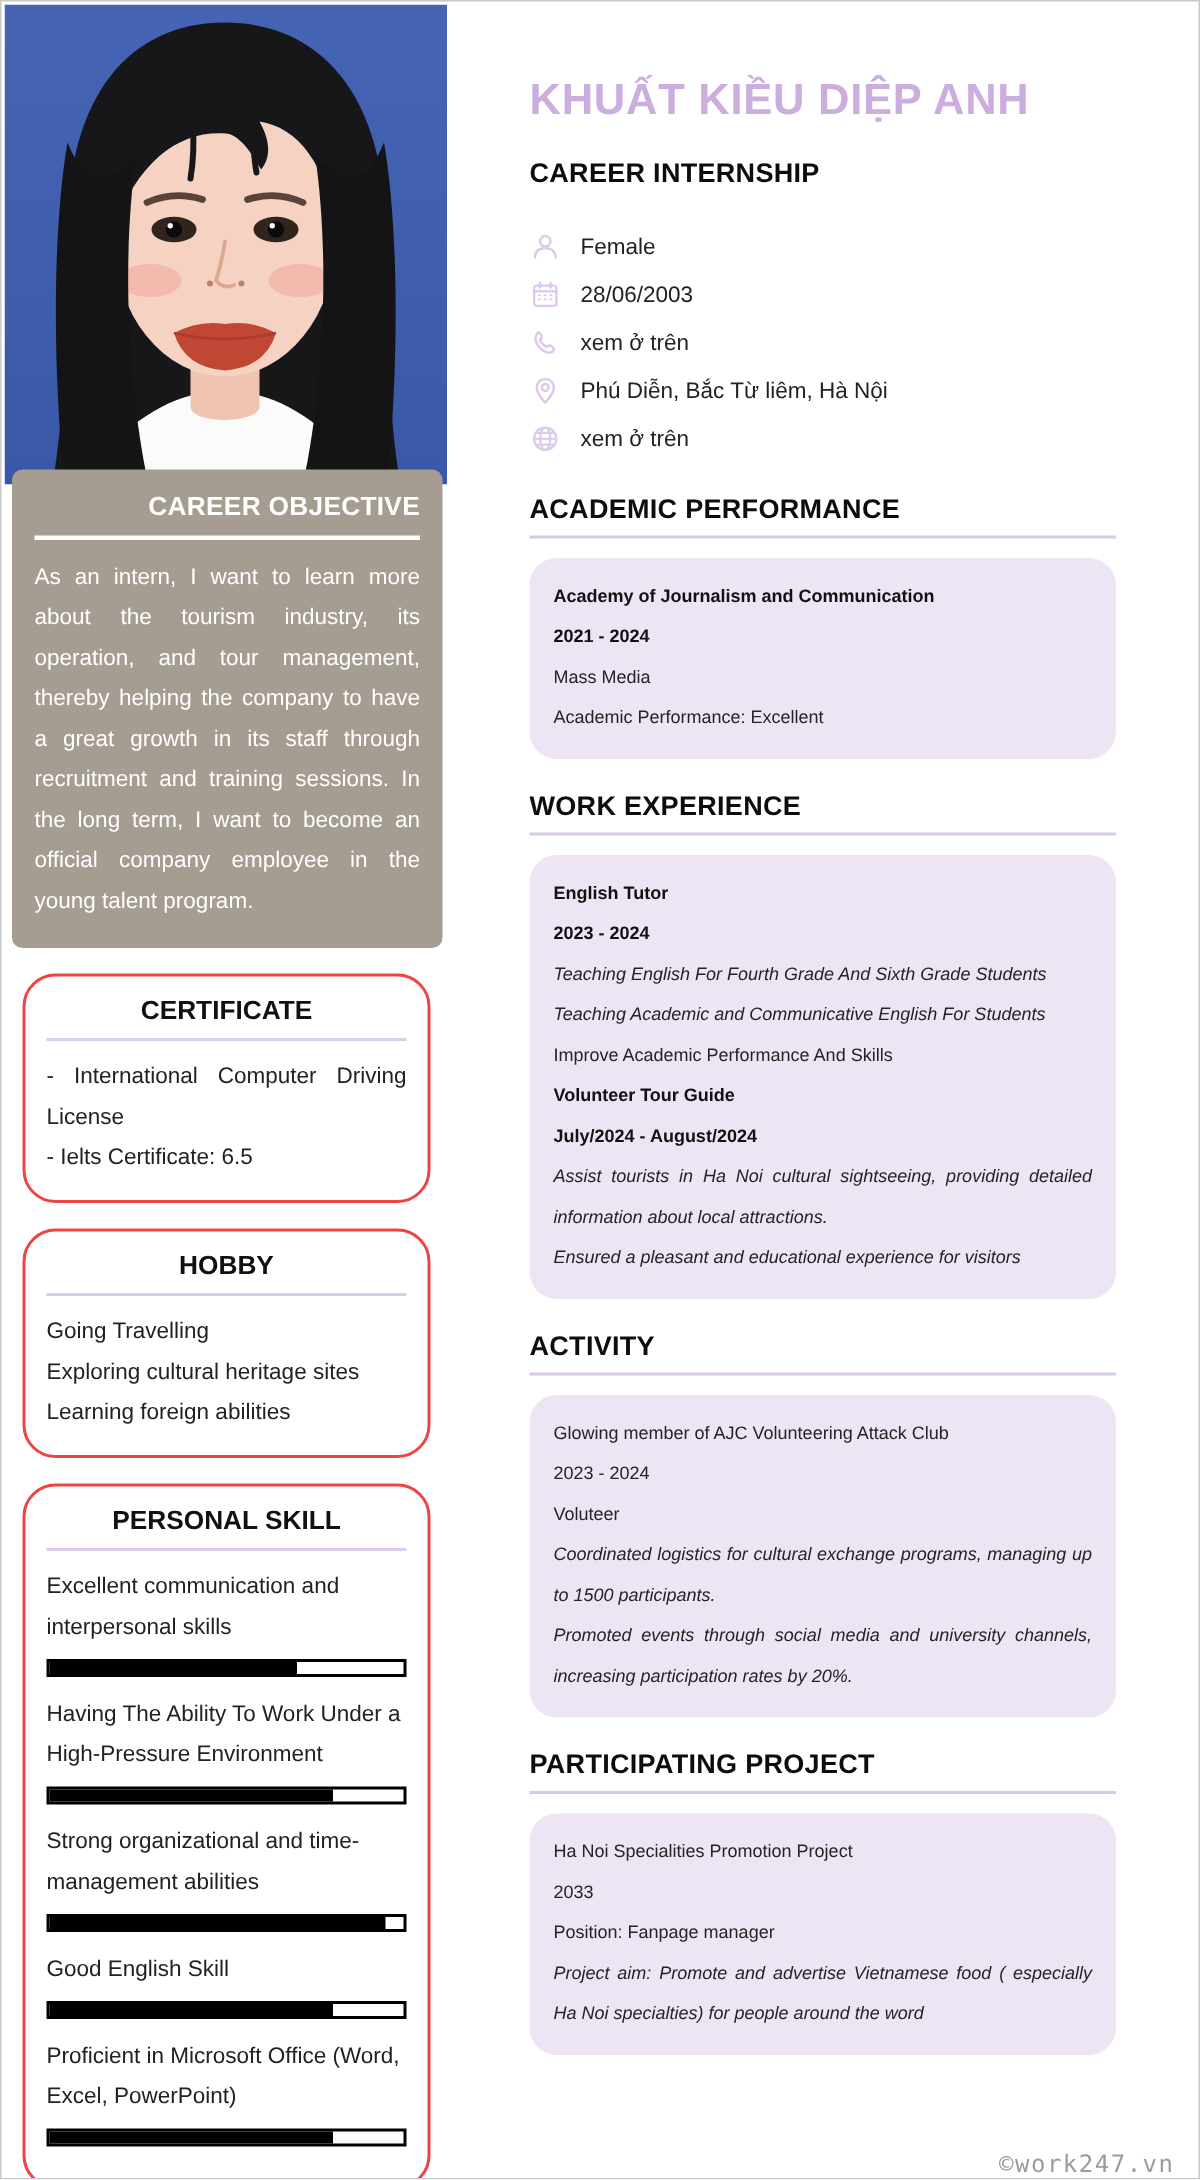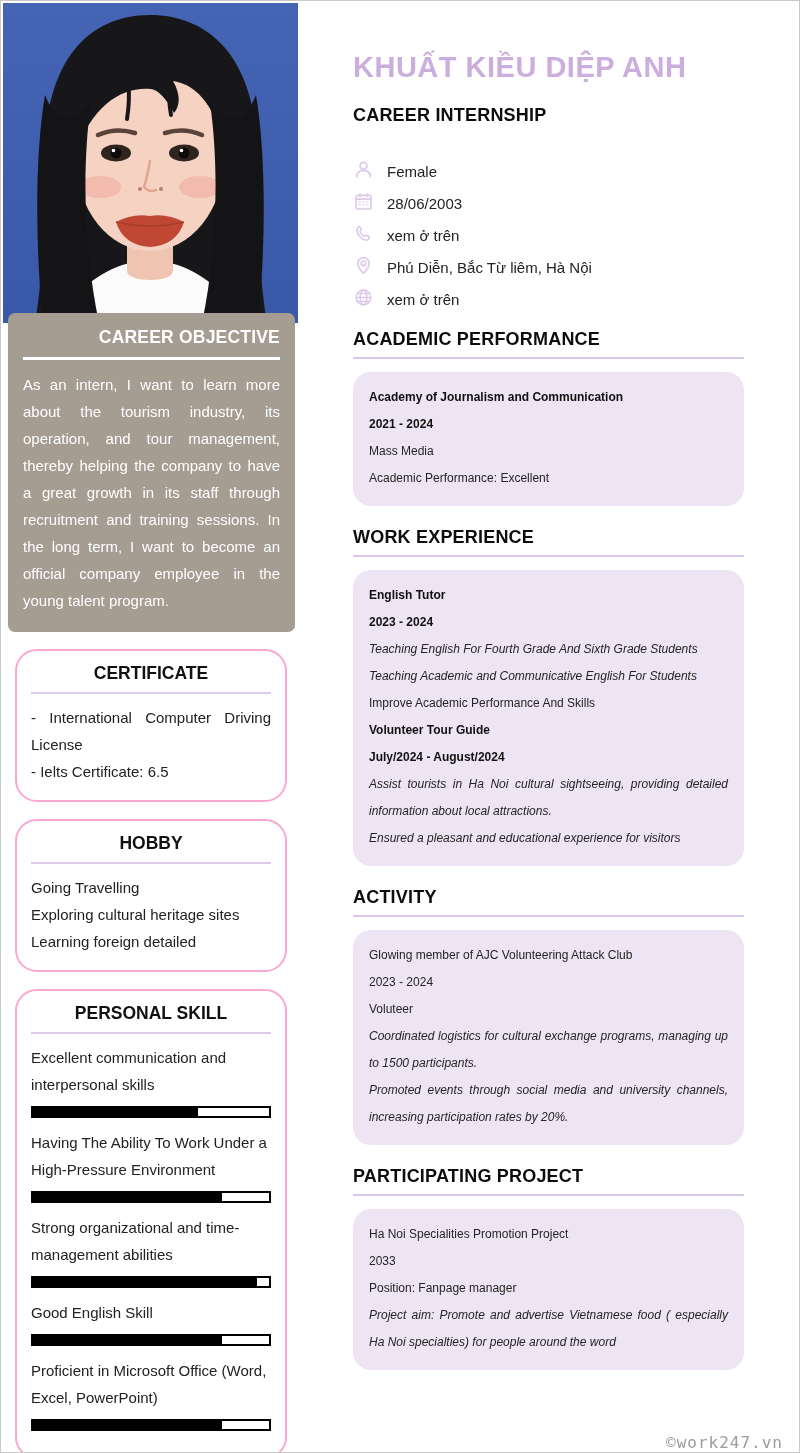--- a/index.html
+++ b/index.html
@@ -19,21 +19,21 @@
     background:#a59c92; border-radius:7px;
     padding:14px 15px 18px;
     color:#ffffff;
   }
   .objective-box h2 {
     text-align:right; font-size:17.5px; font-weight:bold; letter-spacing:.2px;
   }
   .objective-rule { height:2.5px; background:#ffffff; margin:9px 0 11px; }
   .objective-box p { font-size:15px; line-height:27px; text-align:justify; }
   .side-card {
-    margin:17px 14px 0; border:2px solid #f9a8d4; border-radius:22px;
+    margin:17px 14px 0; border:2px solid #ef4444; border-radius:22px;
     padding:12px 14px 15px; background:#ffffff;
   }
   .side-card h2 { text-align:center; font-size:17.5px; font-weight:bold; color:#111; }
   .card-rule { height:2px; background:#dccbe9; margin:8px 0 10px; }
   .side-card p.item { font-size:15px; line-height:27px; color:#222; }
   .side-card p.item.justify { text-align:justify; }
   .skill { margin-bottom:4px; }
   .skill-label { font-size:15px; line-height:27px; color:#222; }
   .skill-bar {
     height:12px; border:2px solid #000; background:#ffffff;
@@ -41,21 +41,21 @@
   }
   .skill-fill { height:100%; background:#000; }
   
   .main { flex:1; padding:0 55px 0 52px; }
   .name {
     margin-top:50px; font-size:29px; font-weight:bold; color:#cbaede;
     letter-spacing:.5px;
   }
   .position { margin-top:21px; font-size:18px; font-weight:bold; color:#0d0d0d; letter-spacing:.2px; }
   .contact { margin-top:22px; }
-  .contact-row { display:flex; align-items:flex-end; height:32px; }
+  .contact-row { display:flex; align-items:center; height:32px; }
   .contact-row .cicon { width:21px; height:21px; flex:0 0 21px; margin-right:13px; }
   .contact-row .cval { font-size:15px; color:#222; }
   .section { margin-top:21px; }
   .section h2 { font-size:18px; font-weight:bold; color:#0d0d0d; letter-spacing:.2px; }
   .section-rule { height:2px; background:#d9c8e8; margin-top:7px; }
   .section-box {
     margin-top:13px; background:#ede5f3; border-radius:18px;
     padding:12px 16px 14px;
   }
   .section-box p { font-size:12px; line-height:27px; color:#242424; }
@@ -135,21 +135,21 @@
       <div class="card-rule"></div>
       <p class="item justify">- International Computer Driving License</p>
       <p class="item">- Ielts Certificate: 6.5</p>
     </div>
 
     <div class="side-card">
       <h2>HOBBY</h2>
       <div class="card-rule"></div>
       <p class="item">Going Travelling</p>
       <p class="item">Exploring cultural heritage sites</p>
-      <p class="item">Learning foreign detailed</p>
+      <p class="item">Learning foreign abilities</p>
     </div>
 
     <div class="side-card">
       <h2>PERSONAL SKILL</h2>
       <div class="card-rule"></div>
 
       <div class="skill">
         <div class="skill-label">Excellent communication and interpersonal skills</div>
         <div class="skill-bar">
             <div class="skill-fill" style="width: 70%;"></div>

